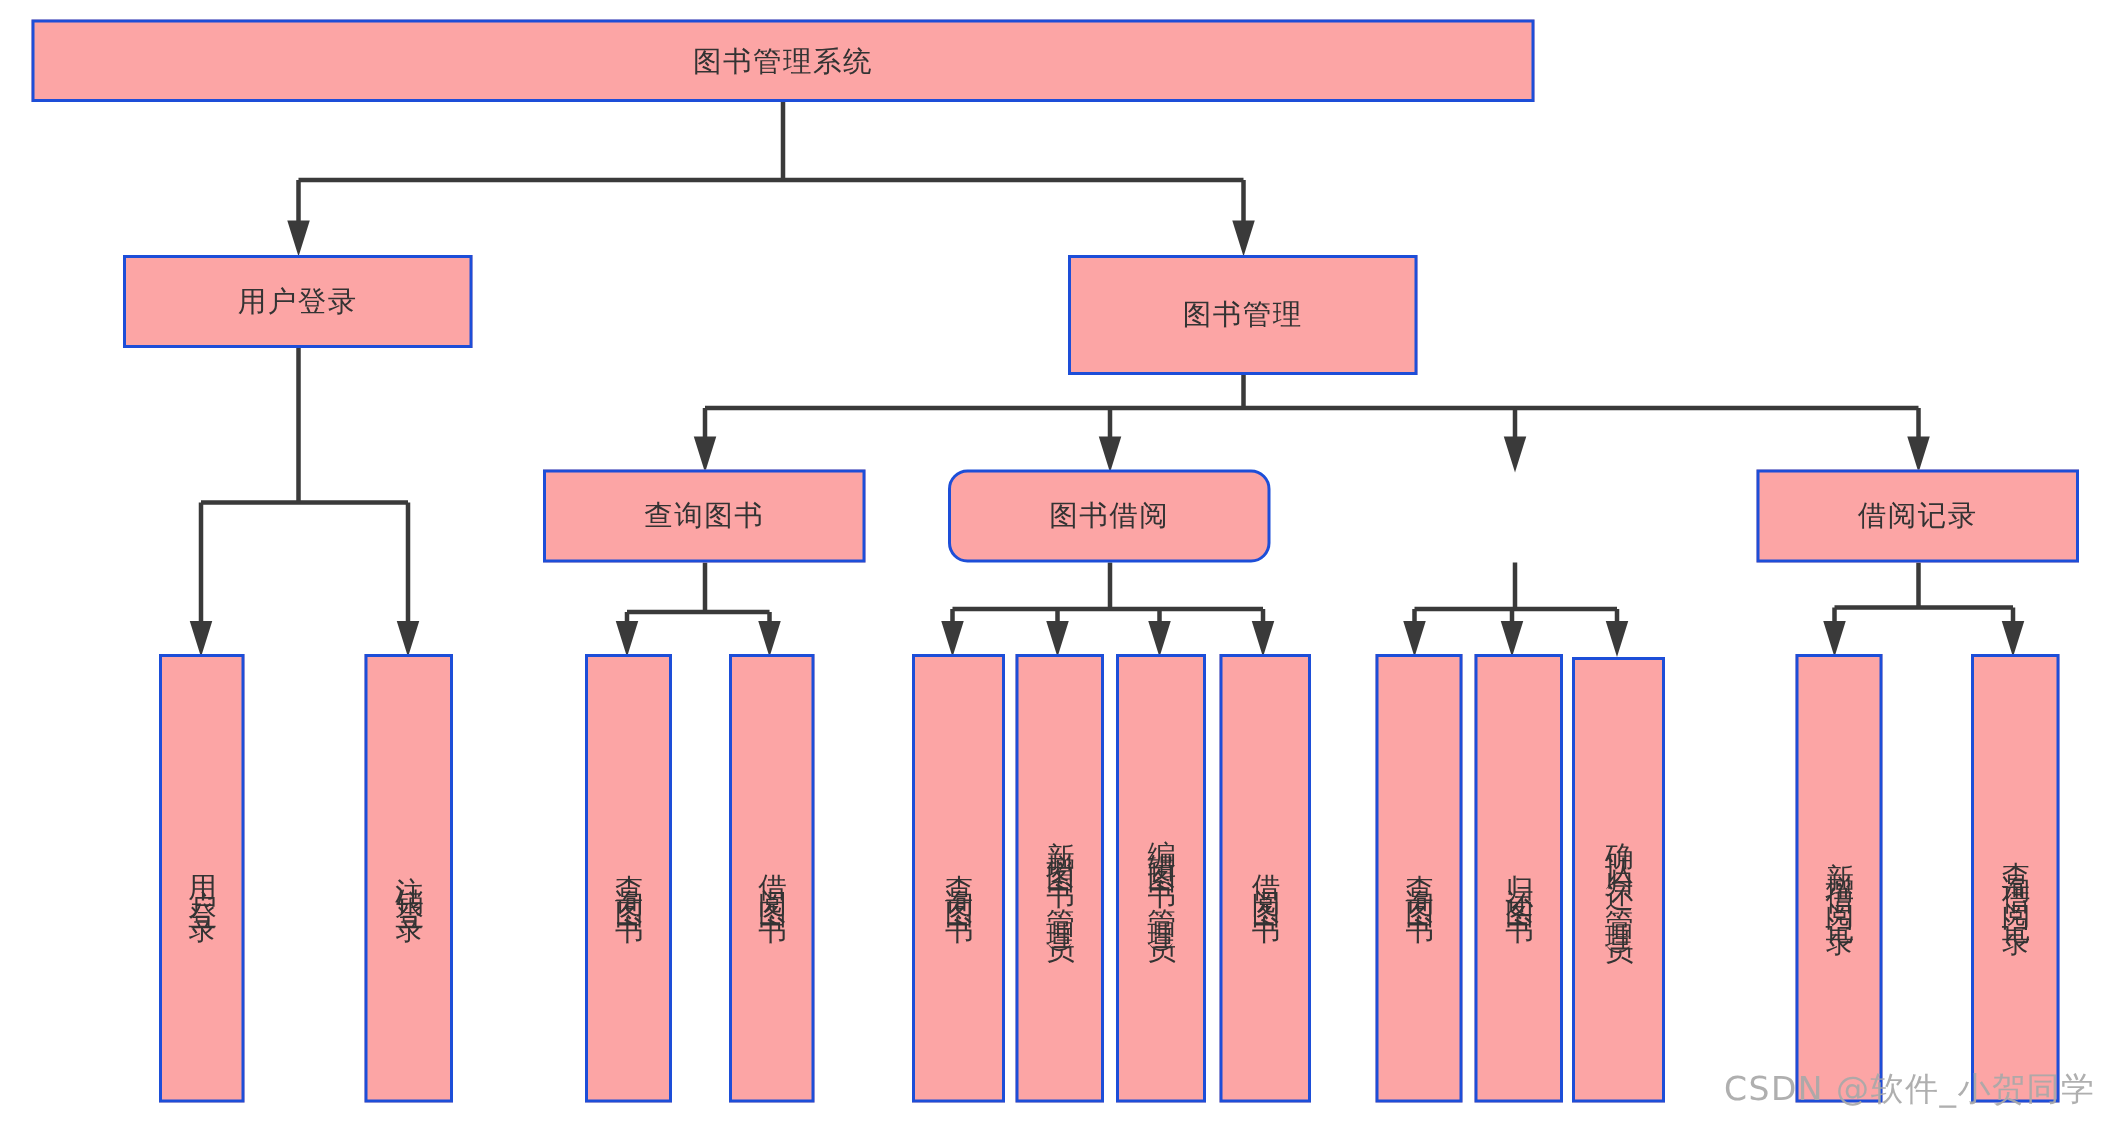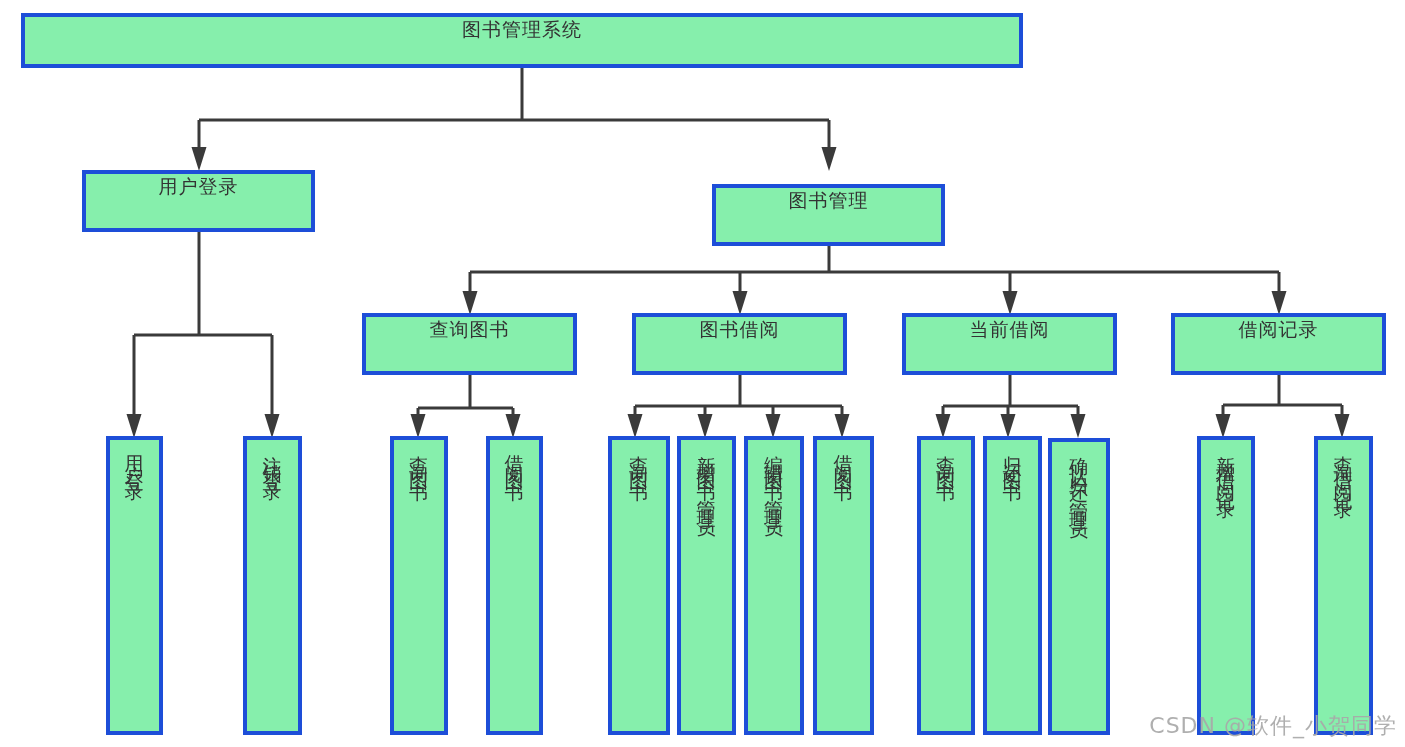--- a/index.html
+++ b/index.html
@@ -19,24 +19,24 @@
     position: absolute;
     left: 0;
     top: 0;
     width: 1405px;
     height: 747px;
     pointer-events: none;
   }
   .node {
     position: absolute;
     box-sizing: border-box;
-    background: #86efac;
-    border: 4px solid #1d4ed8;
+    background: #fca5a5;
+    border: 2px solid #1d4ed8;
     display: flex;
-    align-items: flex-start;
+    align-items: center;
     justify-content: center;
     color: #333333;
   }
   .hbox span {
     font-size: 19px;
     letter-spacing: 1px;
     white-space: nowrap;
   }
   .vbox span {
     writing-mode: vertical-rl;
@@ -101,32 +101,29 @@
     </g>
   </svg>
 
   <div class="node hbox" style="left:21px; top:13px; width:1002px; height:55px;">
     <span>图书管理系统</span>
   </div>
 
   <div class="node hbox" style="left:82px; top:170px; width:233px; height:62px;">
     <span>用户登录</span>
   </div>
-  <div class="node hbox" style="left:712px; top:184px; width:233px; height:62px;">
+  <div class="node hbox" style="left:712px; top:170px; width:233px; height:80px;">
     <span>图书管理</span>
   </div>
 
   <div class="node hbox" style="left:362px; top:313px; width:215px; height:62px;">
     <span>查询图书</span>
   </div>
-  <div class="node hbox" style="left:632px; top:313px; width:215px; height:62px;">
+  <div class="node hbox" style="left:632px; top:313px; width:215px; height:62px;border-radius:13px;">
     <span>图书借阅</span>
-  </div>
-  <div class="node hbox" style="left:902px; top:313px; width:215px; height:62px;">
-    <span>当前借阅</span>
   </div>
   <div class="node hbox" style="left:1171px; top:313px; width:215px; height:62px;">
     <span>借阅记录</span>
   </div>
 
   <div class="node vbox" style="left:106px; top:436px; width:57px; height:299px;">
     <span>用户登录</span>
   </div>
   <div class="node vbox" style="left:243px; top:436px; width:59px; height:299px;">
     <span>注销登录</span>

